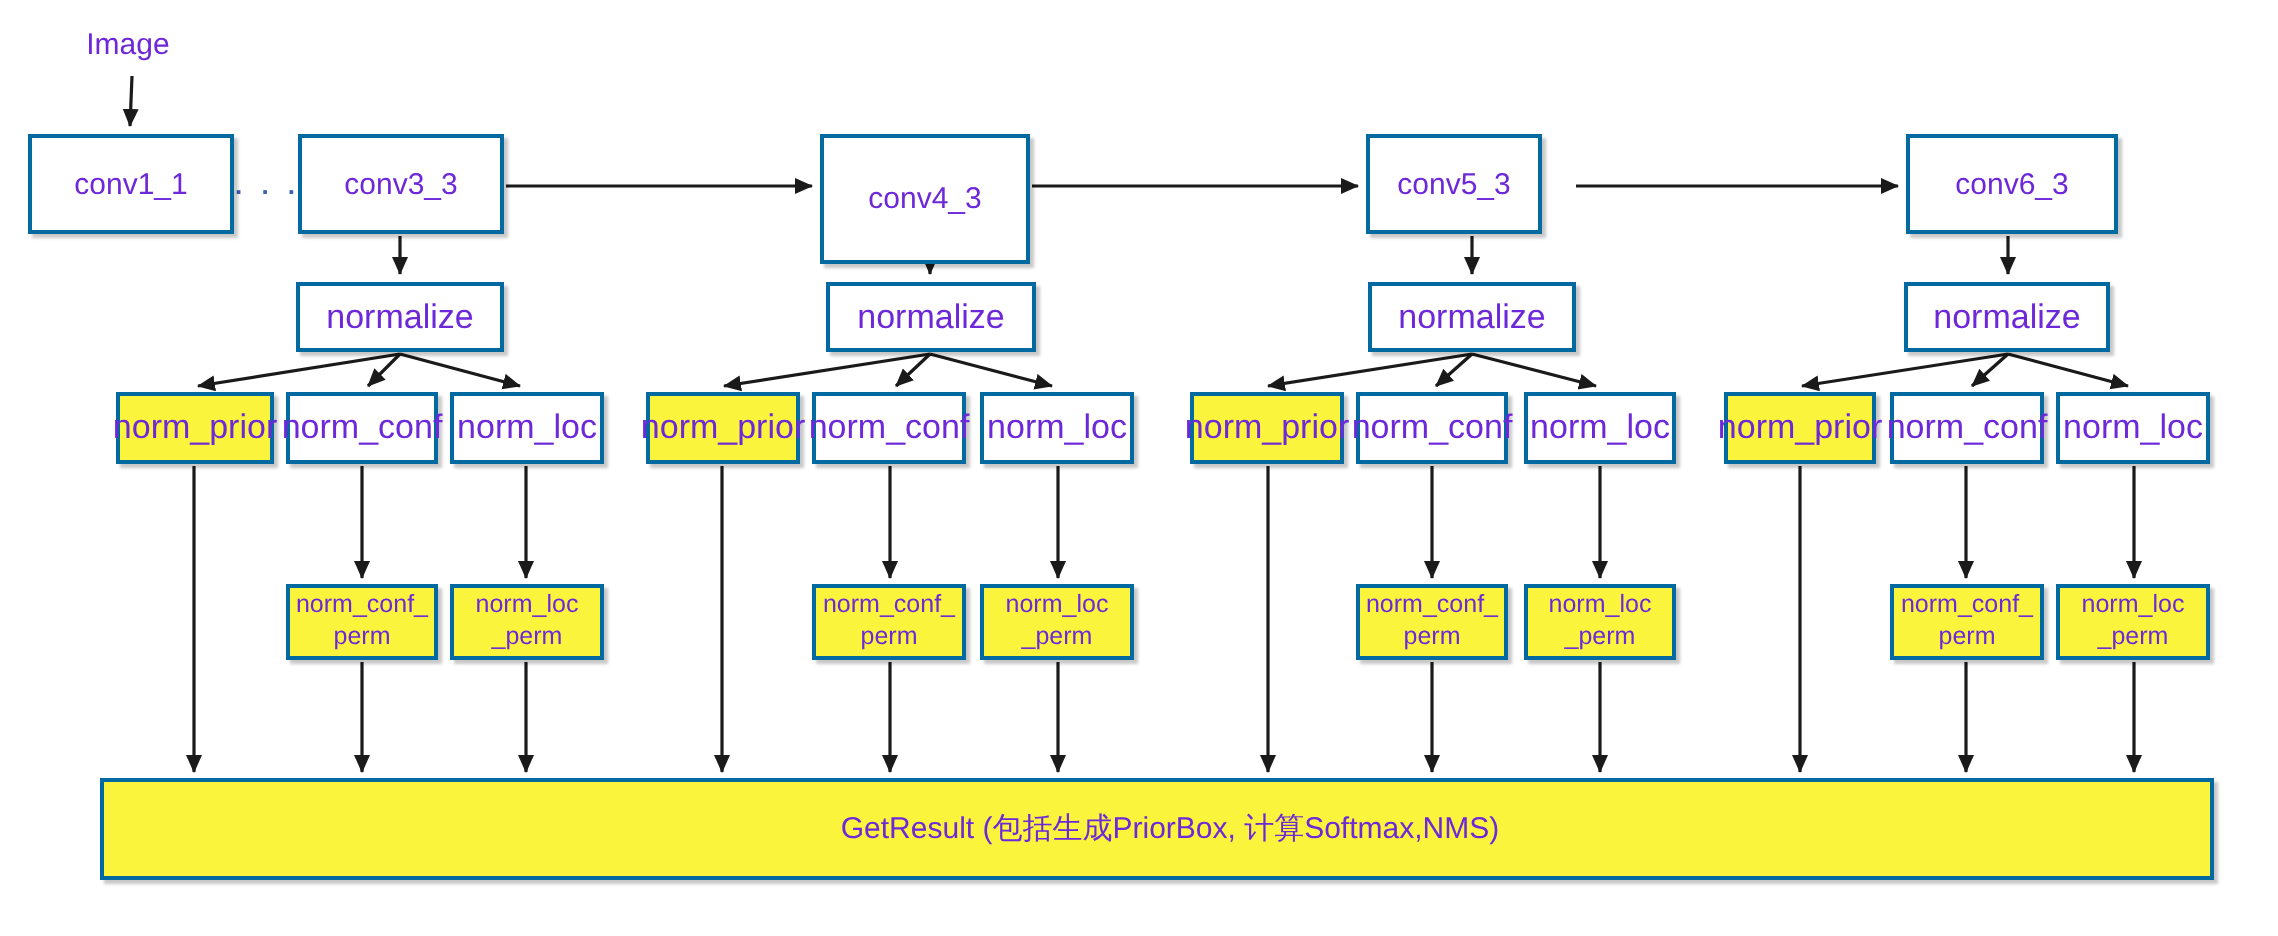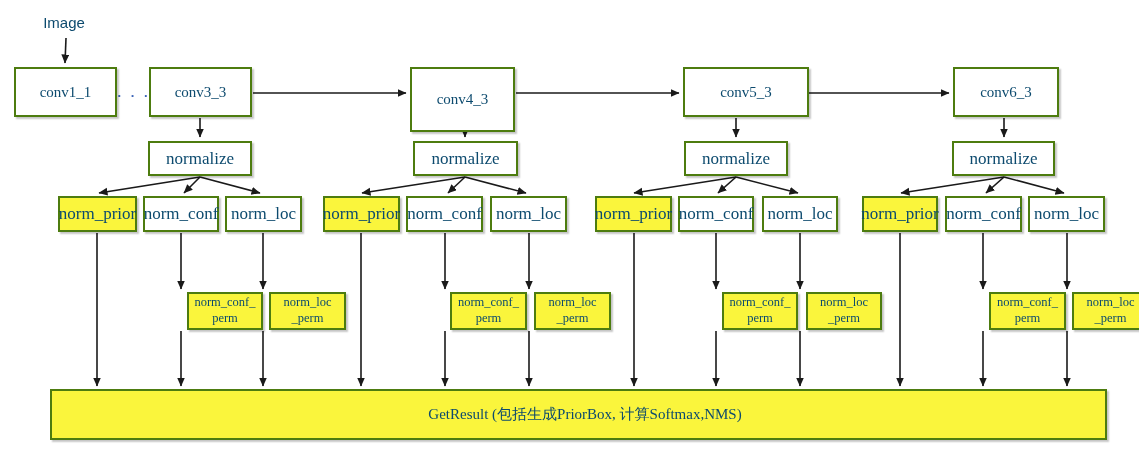--- a/index.html
+++ b/index.html
@@ -21,36 +21,35 @@
     top: 0;
     z-index: 1;
   }
   .node {
     position: absolute;
     box-sizing: border-box;
     display: flex;
     align-items: center;
     justify-content: center;
     text-align: center;
-    color: #0c4a6e;
+    color: #6d28d9;
     z-index: 2;
   }
   .node span {
     white-space: pre-line;
     display: block;
   }
   .box {
     background: #ffffff;
-    border: 2px solid #4d7c0f;
+    border: 2px solid #0369a1;
     box-shadow: 2px 2px 1.5px rgba(0, 0, 0, 0.22);
-    font-family: Liberation Serif, serif;
   }
   .conv   { font-size: 15px; }
   .small  { font-size: 17px; }
-  .perm   { font-size: 12.5px; line-height: 1.25; margin-left: 44px; }
+  .perm   { font-size: 12.5px; line-height: 1.25; }
   .banner { font-size: 15px; }
   .plain  { font-size: 15px; background: transparent; border: none; }
   .dots   { font-size: 13px; font-weight: bold; letter-spacing: 3px; background: transparent; border: none; }
 </style>
 </head>
 <body>
 
 <div class="canvas">
   <svg class="arrow-layer" width="1139" height="468" viewBox="0 0 1139 468" xmlns="http://www.w3.org/2000/svg">
     <defs>
@@ -107,21 +106,21 @@
     </div>
     <div class="node conv box" style="left: 14px; top: 67px; width: 103px; height: 50px; background: rgb(255, 255, 255);">
       <span>conv1_1</span>
     </div>
     <div class="node conv box" style="left: 149px; top: 67px; width: 103px; height: 50px; background: rgb(255, 255, 255);">
       <span>conv3_3</span>
     </div>
     <div class="node conv box" style="left: 410px; top: 67px; width: 105px; height: 65px; background: rgb(255, 255, 255);">
       <span>conv4_3</span>
     </div>
-    <div class="node conv box" style="left: 683px; top: 67px; width: 126px; height: 50px; background: rgb(255, 255, 255);">
+    <div class="node conv box" style="left: 683px; top: 67px; width: 88px; height: 50px; background: rgb(255, 255, 255);">
       <span>conv5_3</span>
     </div>
     <div class="node conv box" style="left: 953px; top: 67px; width: 106px; height: 50px; background: rgb(255, 255, 255);">
       <span>conv6_3</span>
     </div>
     <div class="node small box" style="left: 148px; top: 141px; width: 104px; height: 35px; background: rgb(255, 255, 255);">
       <span>normalize</span>
     </div>
     <div class="node small box" style="left: 413px; top: 141px; width: 105px; height: 35px; background: rgb(255, 255, 255);">
       <span>normalize</span>

